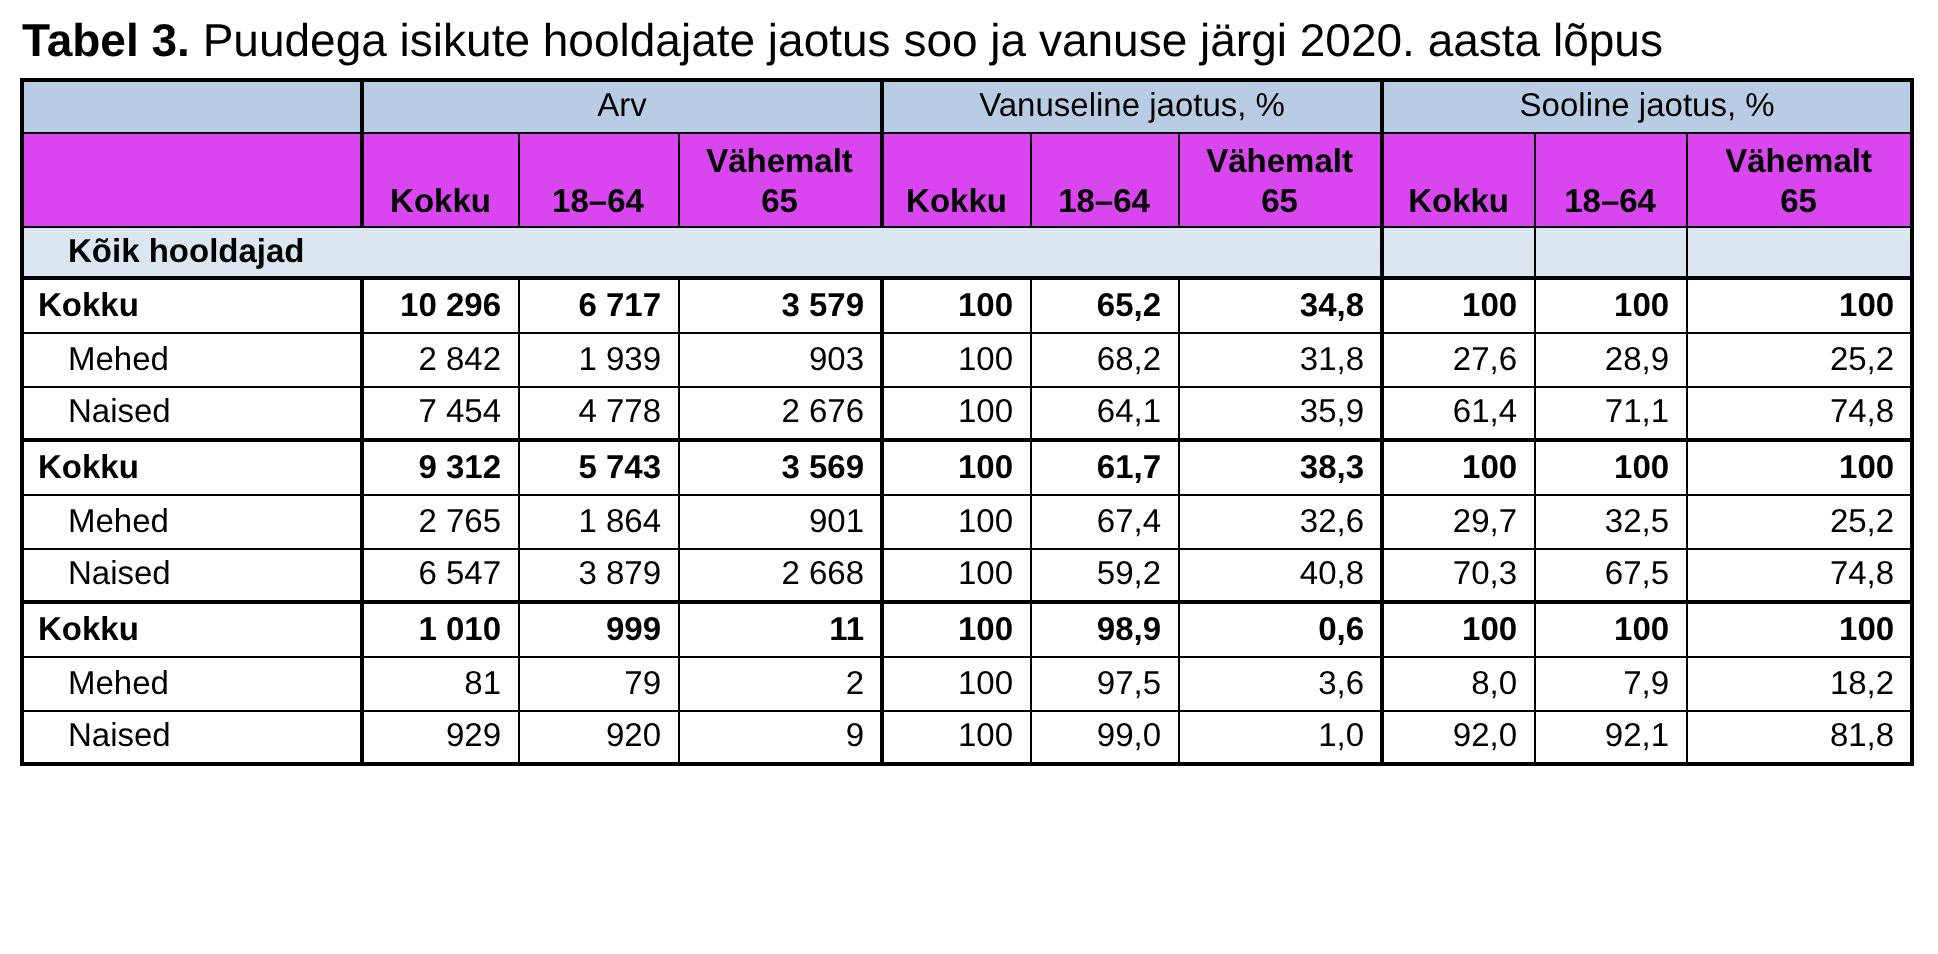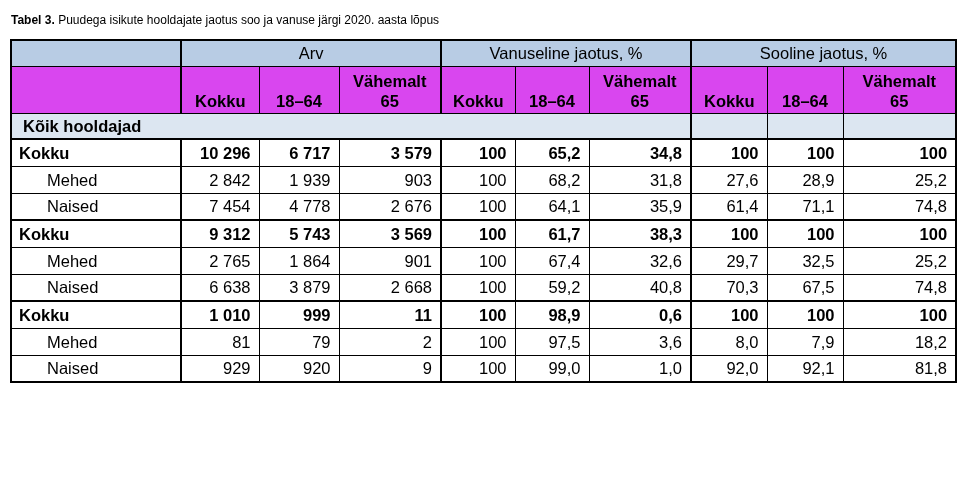--- a/index.html
+++ b/index.html
@@ -1,42 +1,42 @@
 <!DOCTYPE html>
 <html><head>
 <meta charset="utf-8">
 <style>
   html,body { margin:0; padding:0; background:#ffffff; color:#000;
               font-family:"Liberation Sans", sans-serif; }
   .page { width:969px; height:477px; box-sizing:border-box; padding:8px 0 0 10px; }
-  .title { font-size:12px; line-height:24px; margin:0 0 7px 1px; white-space:nowrap; }
+  .title { font-size:23px; line-height:24px; margin:0 0 7px 1px; white-space:nowrap; }
   .title .b { font-weight:bold; }
 
   table.t { border-collapse:collapse; table-layout:fixed; width:945px;
             border:2px solid #000; }
   .t td, .t th { border:1px solid #000; font-size:16.5px; line-height:20px;
                  padding:2px 6px; overflow:hidden; box-sizing:border-box;
                  font-weight:normal; }
   .gR { border-right:2px solid #000 !important; }
 
   
   tr.r1 td, tr.r1 th { background:#b8cce4; font-weight:normal; text-align:center;
                        height:26px; padding:1px 4px; }
   tr.r2 td, tr.r2 th { background:#d946ef; font-weight:bold; text-align:center;
                        vertical-align:bottom; height:47px; padding:2px 2px; }
   .wv { display:inline-block; max-width:5em; text-align:center; }
 
   
   tr.sec td { background:#dce6f1; font-weight:bold; text-align:left;
-              height:26px; padding-left:11px; }
+              height:26px; padding-left:22px; }
 
   
   tr.data td { height:27px; background:#fff; }
   tr.data td.lbl { text-align:left; padding-left:7px; }
-  tr.data td.lbl.ind { padding-left:35px; }
+  tr.data td.lbl.ind { padding-left:22px; }
   tr.data td.num { text-align:right; padding-right:8px; }
   tr.data.bold td { font-weight:bold; border-top:2px solid #000; }
 </style>
 </head>
 <body>
 
 <div class="page">
 
   <div class="title">
     <span class="b">Tabel 3.</span><span> Puudega isikute hooldajate jaotus soo ja vanuse järgi 2020. aasta lõpus</span>
@@ -139,21 +139,21 @@
       <td class="num gR">901</td>
       <td class="num">100</td>
       <td class="num">67,4</td>
       <td class="num gR">32,6</td>
       <td class="num">29,7</td>
       <td class="num">32,5</td>
       <td class="num">25,2</td>
     </tr>
     <tr class="data">
       <td class="lbl ind gR">Naised</td>
-      <td class="num">6 638</td>
+      <td class="num">6 547</td>
       <td class="num">3 879</td>
       <td class="num gR">2 668</td>
       <td class="num">100</td>
       <td class="num">59,2</td>
       <td class="num gR">40,8</td>
       <td class="num">70,3</td>
       <td class="num">67,5</td>
       <td class="num">74,8</td>
     </tr>
 

